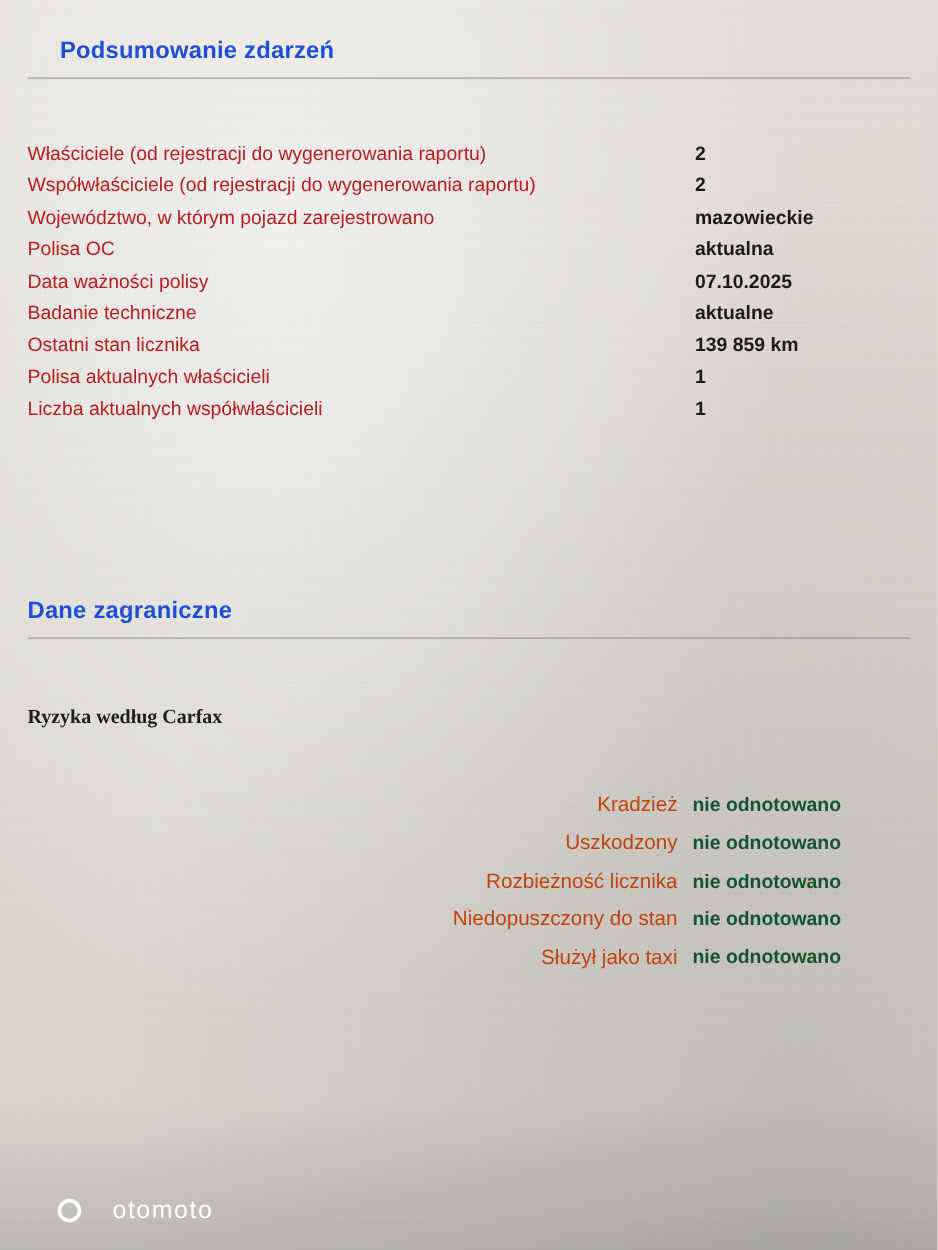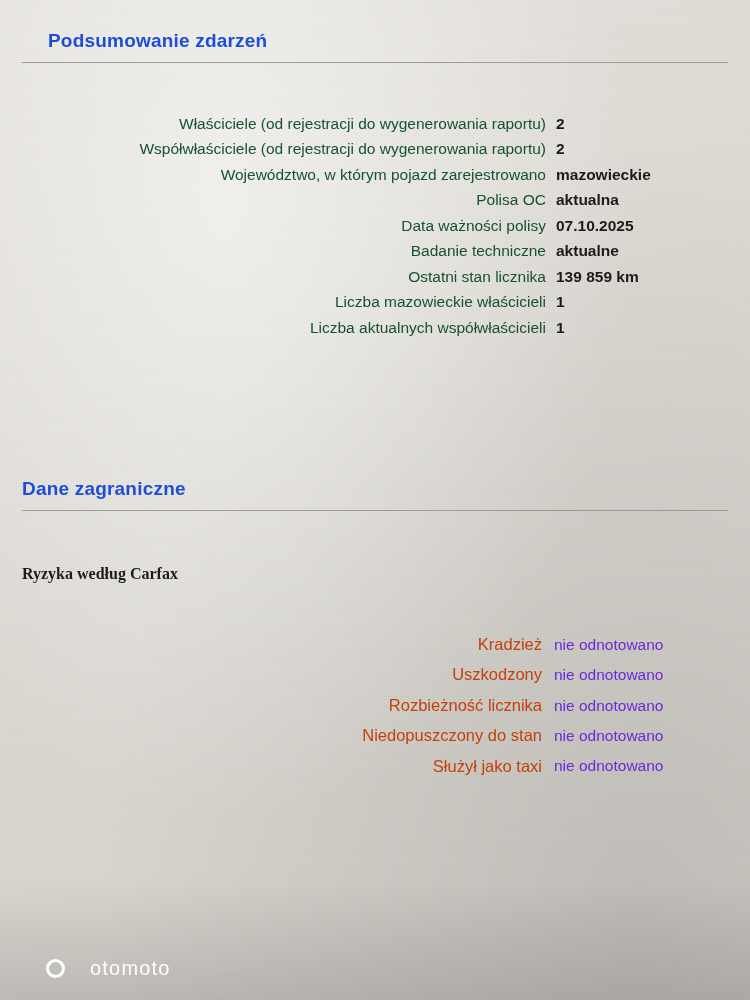--- a/index.html
+++ b/index.html
@@ -72,23 +72,22 @@
     top: 112px;
     width: 706px;
     border-collapse: collapse;
   }
   .kv-table td {
     padding: 2px 0 3px 0;
     vertical-align: top;
     line-height: 1.32;
   }
   .kv-label {
-    text-align: right;
     font-size: 15.5px;
-    color: #14532d;
+    color: #b91c1c;
     width: 524px;
     padding-right: 10px !important;
   }
   .kv-value {
     text-align: left;
     font-size: 15.5px;
     font-weight: bold;
     color: #1c1b19;
     white-space: nowrap;
   }
@@ -117,22 +116,22 @@
   .risk-label {
     text-align: right;
     font-size: 16.5px;
     color: #c2410c;
     width: 520px;
     padding-right: 12px !important;
   }
   .risk-value {
     text-align: left;
     font-size: 15.5px;
-    font-weight: normal;
-    color: #6d28d9;
+    font-weight: bold;
+    color: #14532d;
     white-space: nowrap;
   }
 
   
   .watermark {
     position: absolute;
     left: 46px;
     bottom: 20px;
     display: flex;
     align-items: center;
@@ -188,21 +187,21 @@
       </tr>
       <tr>
         <td class="kv-label">Badanie techniczne</td>
         <td class="kv-value">aktualne</td>
       </tr>
       <tr>
         <td class="kv-label">Ostatni stan licznika</td>
         <td class="kv-value">139 859 km</td>
       </tr>
       <tr>
-        <td class="kv-label">Liczba mazowieckie właścicieli</td>
+        <td class="kv-label">Polisa aktualnych właścicieli</td>
         <td class="kv-value">1</td>
       </tr>
       <tr>
         <td class="kv-label">Liczba aktualnych współwłaścicieli</td>
         <td class="kv-value">1</td>
       </tr>
     </tbody>
   </table>
 
   <div class="section-head" id="sec2-head">Dane zagraniczne</div>

